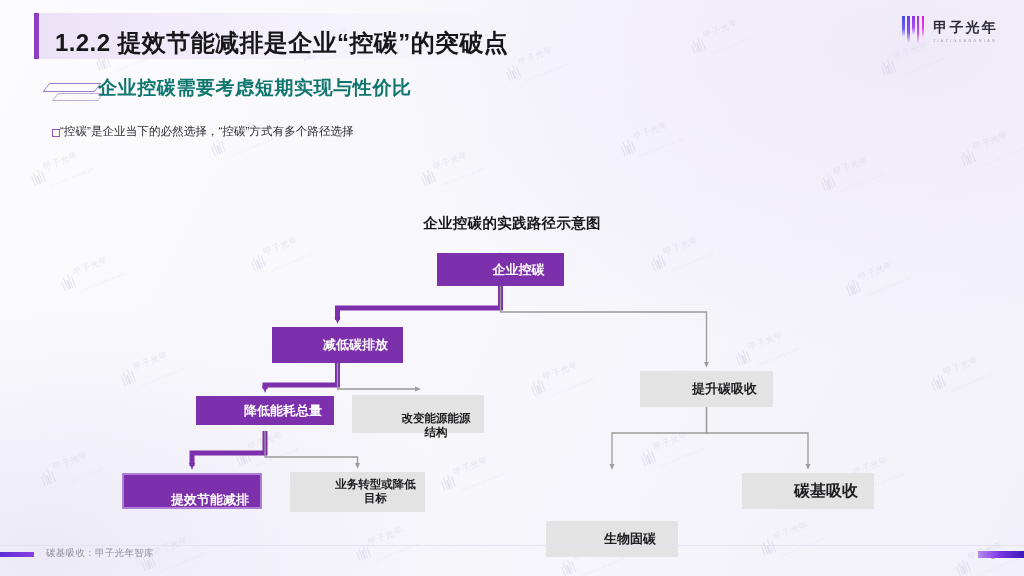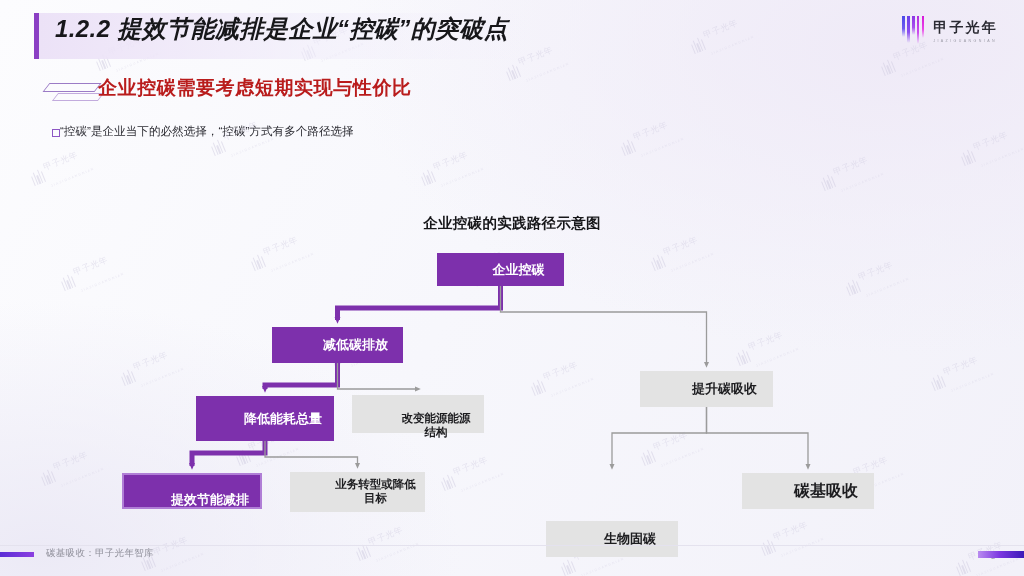--- a/index.html
+++ b/index.html
@@ -30,37 +30,36 @@
   .wm-txt { font-size:8.5px; color:#d2cee2; letter-spacing:.6px; white-space:nowrap; }
   .wm-sub { font-size:3.4px; color:#d8d5e6; letter-spacing:1.3px; }
 
   
   #title-block {
     position:absolute; left:34px; top:13px; height:46px;
     display:flex; align-items:center; z-index:3;
   }
   #title-bar { width:5px; height:46px; background:#8b3fc4; flex:none; }
   #title-plate {
-    height:46px; display:flex; align-items:flex-start;
+    height:46px; display:flex; align-items:flex-end;
     padding:0 22px 0 16px;
     background:linear-gradient(90deg,#ece2f7 0%, rgba(240,236,250,.55) 55%, rgba(248,247,253,0) 100%);
-    font-style:italic;
   }
   #page-title {
     font-size:24px; font-weight:bold; color:#17171a; letter-spacing:.4px; white-space:nowrap;
   }
 
   
   #subtitle-block { position:absolute; left:46px; top:76px; height:30px; z-index:3; }
   .deco { position:absolute; border:1.4px solid #b69ad4; background:transparent; }
   #deco1 { left:0;  top:7px;  width:52px; height:9px;  transform:skewX(-38deg); border-color:#9b7bc6; }
   #deco2 { left:9px; top:17px; width:46px; height:8px; transform:skewX(-38deg); border-color:#c2abdd; }
   #subtitle {
     position:absolute; left:52px; top:-1px;
-    font-size:19px; font-weight:bold; color:#b91c1c; letter-spacing:.6px; white-space:nowrap;
+    font-size:19px; font-weight:bold; color:#0f766e; letter-spacing:.6px; white-space:nowrap;
   }
 
   
   #bullets { position:absolute; left:52px; top:124px; z-index:3; }
   .bullet { display:flex; align-items:center; gap:0; margin-bottom:12px; }
   .bullet-mark {
     width:8px; height:8px; border:1.4px solid #8d57c4; background:transparent;
     flex:none; margin-top:4px;
   }
   .bullet-text { font-size:11.6px; color:#2c2c33; line-height:1.25; white-space:nowrap; }
@@ -490,21 +489,21 @@
   <div id="nodes-layer">
       <div class="node purple" style="left: 437px; top: 17px; width: 127px; height: 33px; font-size: 13px;">
         <span>企业控碳</span>
       </div>
       <div class="node purple" style="left: 272px; top: 91px; width: 131px; height: 36px; font-size: 13px;">
         <span>减低碳排放</span>
       </div>
       <div class="node gray" style="left: 640px; top: 135px; width: 133px; height: 36px; font-size: 13px;">
         <span>提升碳吸收</span>
       </div>
-      <div class="node purple" style="left: 196px; top: 160px; width: 138px; height: 45px; font-size: 13px;">
+      <div class="node purple" style="left: 196px; top: 160px; width: 138px; height: 29px; font-size: 13px;">
         <span>降低能耗总量</span>
       </div>
       <div class="node gray" style="left: 352px; top: 159px; width: 132px; height: 38px; font-size: 11.5px;">
         <span style="padding: 0px 8px; margin-top: 24px;">改变能源能源结构</span>
       </div>
       <div class="node purple outlined" style="left: 122px; top: 237px; width: 140px; height: 36px; font-size: 13px; align-items: flex-end;">
         <span>提效节能减排</span>
       </div>
       <div class="node gray" style="left: 290px; top: 236px; width: 135px; height: 40px; font-size: 11.5px;">
         <span style="padding: 0px 8px;">业务转型或降低目标</span>

